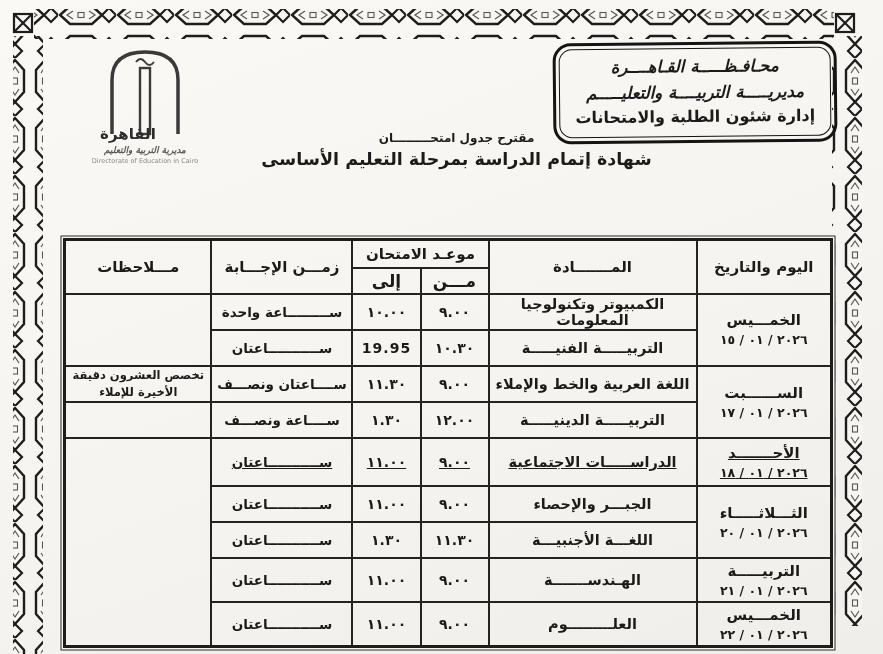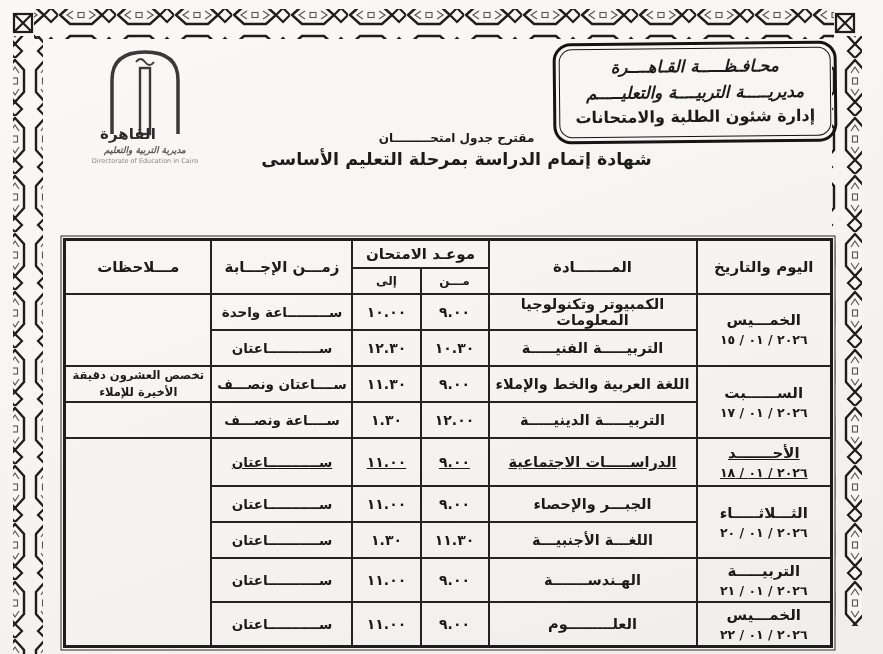--- a/index.html
+++ b/index.html
@@ -37,21 +37,21 @@
   table.sched {
     border-collapse:collapse; table-layout:fixed; width:767px;
     direction:rtl; background:transparent;
   }
   table.sched th, table.sched td {
     border:2.2px solid #232323; padding:0 3px; text-align:center; vertical-align:middle;
     font-weight:bold; overflow:hidden;
   }
   table.sched { border:3px solid #1d1d1d; box-shadow:0 0 0 1.5px #f5f4f0, 0 0 0 2.5px #2a2a2a; }
   tr.h1 { height:28px; } tr.h1 th { font-size:15px; }
-  tr.h2 { height:26px; } tr.h2 th { font-size:12px; }
+  tr.h2 { height:26px; } tr.h2 th { font-size:17px; }
   tr.r-sm { height:36px; }
   tr.r-md { height:44px; }
   tr.r-lg { height:48px;text-decoration:underline; }
   td.subject { font-size:14.5px; }
   td.time { font-size:14px; letter-spacing:1px; }
   td.duration { font-size:13.5px; }
   td.day-cell { font-size:15px; line-height:1.4; }
   .day-date { font-size:12.5px; letter-spacing:1px; direction:ltr; }
   td.note-cell { font-size:11.5px; line-height:1.5; padding:0 4px; }
 </style>
@@ -150,21 +150,21 @@
           </td>
           <td class="subject">الكمبيوتر وتكنولوجيا المعلومات</td>
           <td class="time">٩.٠٠</td>
           <td class="time">١٠.٠٠</td>
           <td class="duration">ســـــــــاعة واحدة</td>
           <td class="note-cell" rowspan="2"></td>
         </tr>
         <tr class="r-sm">
           <td class="subject">التربيـــــة الفنيـــــة</td>
           <td class="time">١٠.٣٠</td>
-          <td class="time">١٢.٣٠</td>
+          <td class="time">19.95</td>
           <td class="duration">ســـــــــــاعتان</td>
         </tr>
 
         <tr class="r-sm">
           <td class="day-cell" rowspan="2">
             <div>الســــــبت</div>
             <div class="day-date" dir="ltr">٢٠٢٦ / ٠١ / ١٧</div>
           </td>
           <td class="subject">اللغة العربية والخط والإملاء</td>
           <td class="time">٩.٠٠</td>

